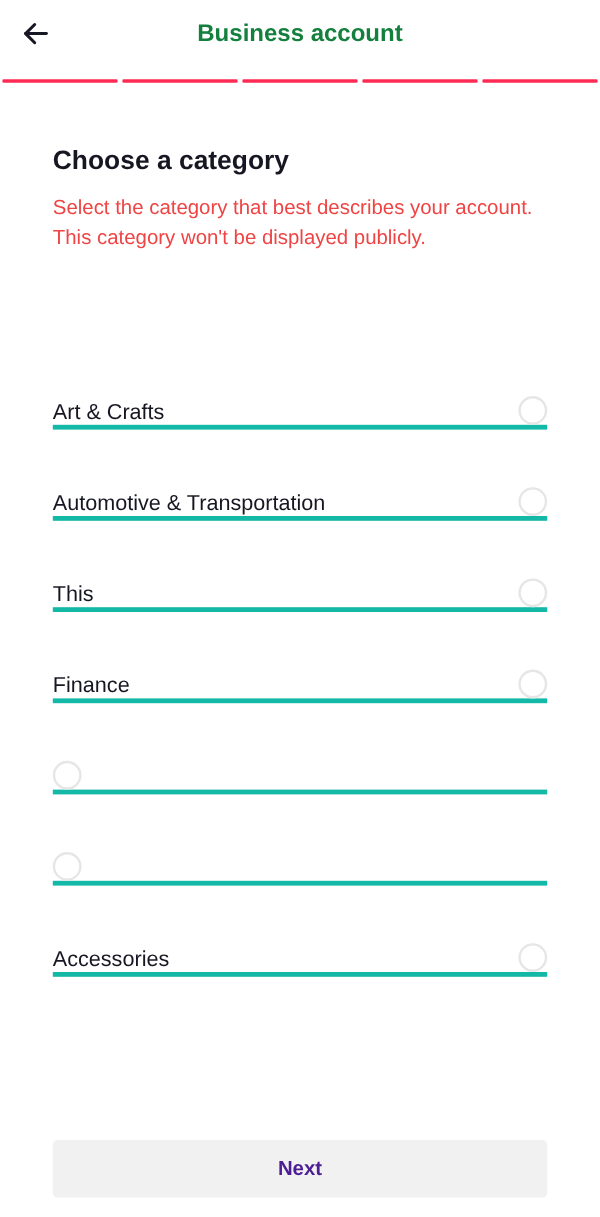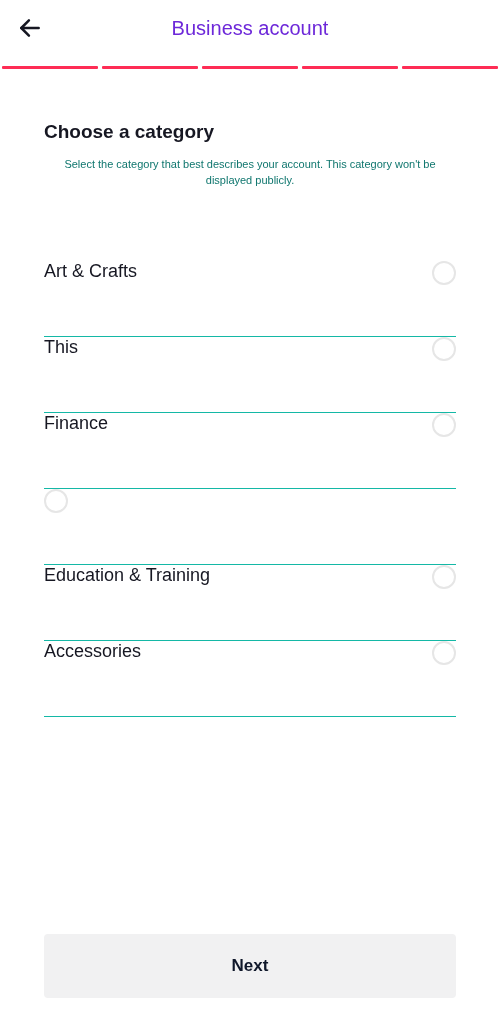--- a/index.html
+++ b/index.html
@@ -29,60 +29,59 @@
       align-items: center;
       justify-content: center;
       cursor: pointer;
     }
     .header-title {
       position: absolute;
       left: 0;
       right: 0;
       text-align: center;
       font-size: 20px;
-      font-weight: 400;
-      color: #6d28d9;
+      font-weight: 700;
+      color: #15803d;
       pointer-events: none;
     }
     .progress-bar {
       display: flex;
       gap: 4px;
       padding: 0 2px;
       margin-top: 10px;
     }
     .progress-segment {
       flex: 1;
       height: 3px;
       background: #fe2c55;
       border-radius: 1px;
     }
     .content {
       padding: 52px 44px 0 44px;
     }
     .heading {
-      font-size: 19px;
+      font-size: 22px;
       font-weight: 700;
       color: #161722;
       margin-bottom: 14px;
     }
     .subheading {
-      font-size: 11px;
+      font-size: 17px;
       line-height: 1.45;
-      color: #0f766e;
-      text-align: center;
+      color: #ef4444;
     }
     .category-list {
       margin-top: 72px;
     }
     .category-item {
       display: flex;
-      align-items: flex-start;
+      align-items: flex-end;
       justify-content: space-between;
       height: 76px;
-      border-bottom: 1px solid #14b8a6;
+      border-bottom: 4px solid #14b8a6;
       cursor: pointer;
     }
     .category-label {
       font-size: 18px;
       color: #161722;
       font-weight: 500;
     }
     .radio-circle {
       width: 24px;
       height: 24px;
@@ -92,27 +91,27 @@
     .footer {
       position: absolute;
       bottom: 0;
       left: 0;
       right: 0;
       padding: 16px 44px 16px 44px;
       background: #ffffff;
     }
     .next-button {
       width: 100%;
-      height: 64px;
+      height: 48px;
       background: #f1f1f2;
       border: none;
       border-radius: 4px;
       font-size: 17px;
       font-weight: 600;
-      color: #0f172a;
+      color: #4c1d95;
       cursor: pointer;
     }
   </style>
 </head>
 <body>
 
 <div class="header">
   <div class="back-arrow">
     <svg width="26" height="26" viewBox="0 0 24 24" fill="none" stroke="#161722" stroke-width="2.3" stroke-linecap="round" stroke-linejoin="round">
       <line x1="20" y1="12" x2="4" y2="12"></line>
@@ -133,32 +132,35 @@
 <div class="content">
   <h1 class="heading">Choose a category</h1>
   <p class="subheading">Select the category that best describes your account. This category won't be displayed publicly.</p>
 
   <div class="category-list">
     <div class="category-item">
       <span class="category-label">Art &amp; Crafts</span>
       <span class="radio-circle"></span>
     </div>
     <div class="category-item">
+      <span class="category-label">Automotive &amp; Transportation</span>
+      <span class="radio-circle"></span>
+    </div>
+    <div class="category-item">
       <span class="category-label">This</span>
       <span class="radio-circle"></span>
     </div>
     <div class="category-item">
       <span class="category-label">Finance</span>
       <span class="radio-circle"></span>
     </div>
     <div class="category-item">
       <span class="radio-circle"></span>
     </div>
     <div class="category-item">
-      <span class="category-label">Education &amp; Training</span>
       <span class="radio-circle"></span>
     </div>
     <div class="category-item">
       <span class="category-label">Accessories</span>
       <span class="radio-circle"></span>
     </div>
   </div>
 </div>
 
 <div class="footer">

